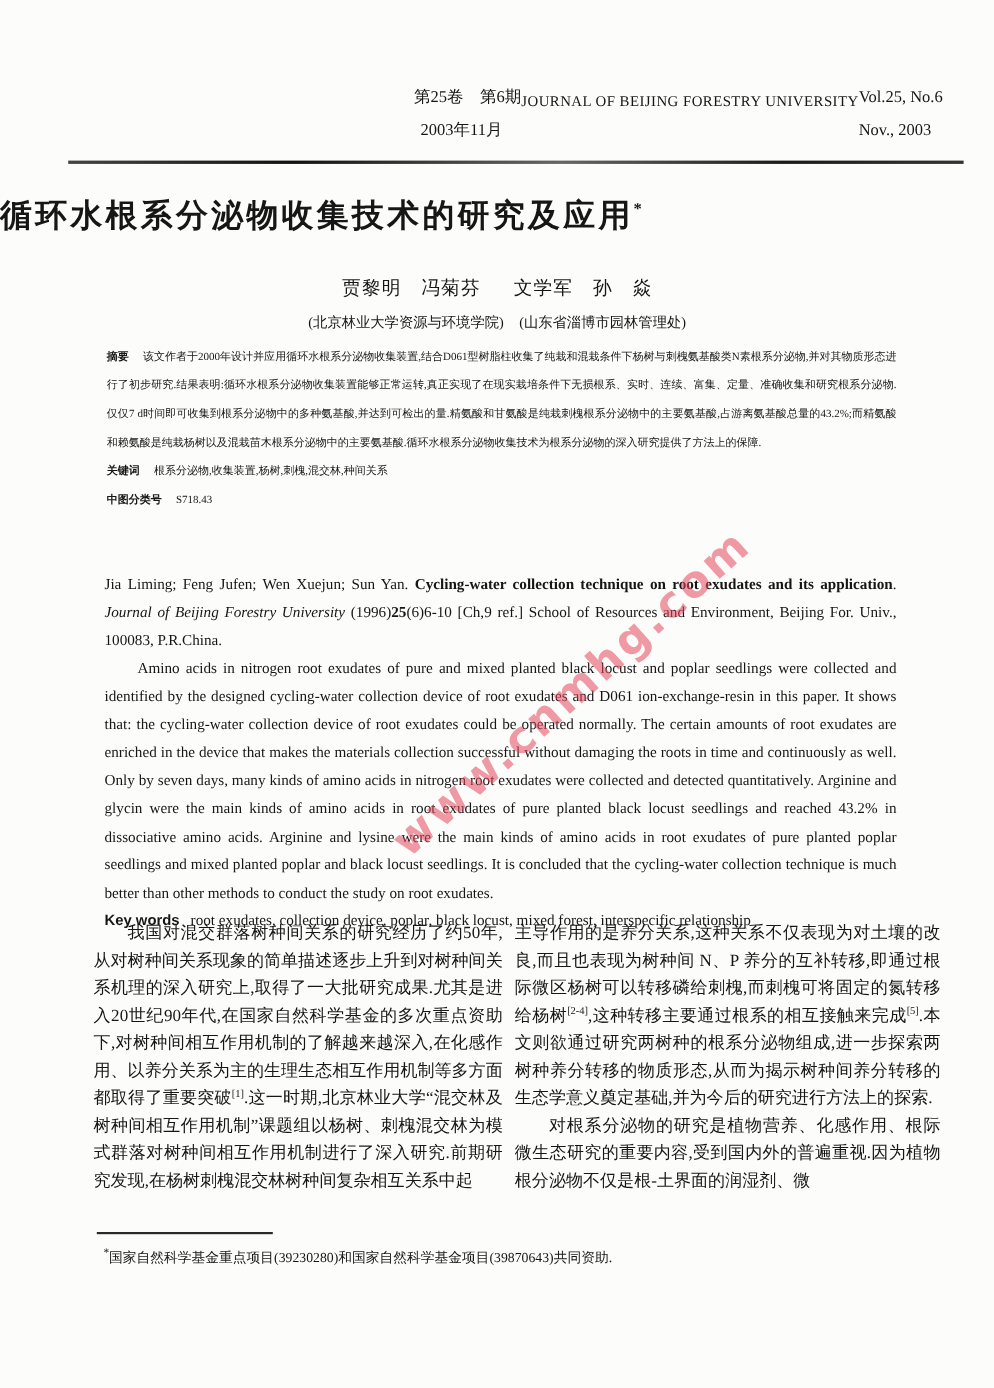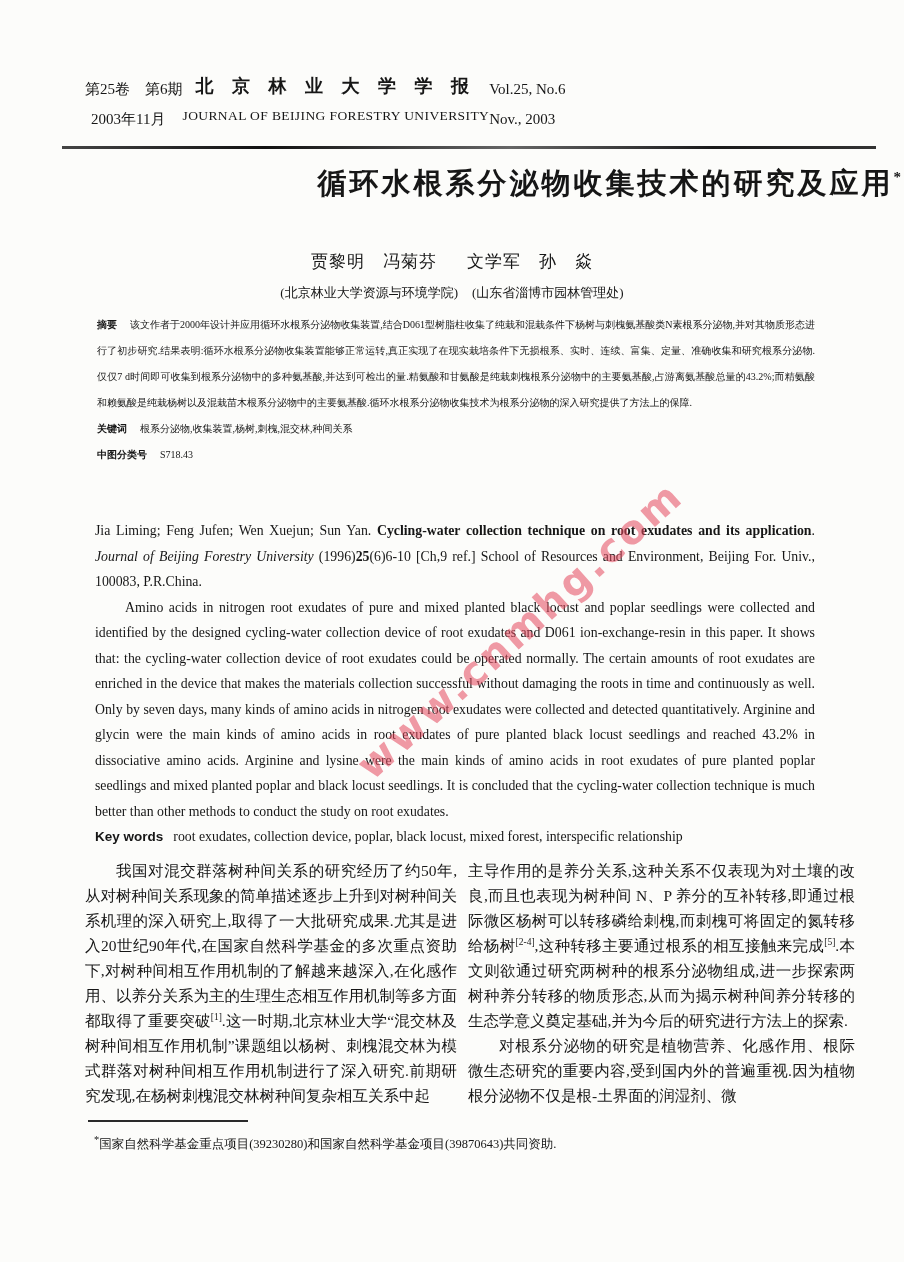--- a/index.html
+++ b/index.html
@@ -10,38 +10,38 @@
     margin:0 auto;
     background:#fcfcfa;
     overflow:hidden;
     color:#161616;
     font-family:"Liberation Serif","DejaVu Serif",serif;
   }
 
   
   .jheader {
     position:absolute; top:74px; left:85px; width:772px;
-    display:flex; justify-content:flex-start; align-items:flex-start;
+    display:flex; justify-content:flex-end; align-items:flex-start;
   }
   .jheader .issue { font-size:15px; line-height:30px; }
   .jheader .issue .l2 { padding-left:6px; }
   .jheader .center { text-align:center; }
   .journal-cn { font-size:18px; font-weight:bold; letter-spacing:7px; }
   .journal-en { font-size:13.5px; margin-top:10px; letter-spacing:0.4px; }
   .jheader .vol { font-size:15px; line-height:30px; text-align:left; }
 
   .header-rule {
     position:absolute; top:146px; left:62px; width:814px; height:3px;
     background:linear-gradient(90deg,#444 0%,#111 25%,#666 55%,#1a1a1a 80%,#333 100%);
   }
 
   
   .article-title {
-    position:absolute; top:164px; left:0; width:100%;
-    text-align:right; font-size:29px; font-weight:bold; letter-spacing:3px;
+    position:absolute; top:176px; left:0; width:100%;
+    text-align:left; font-size:29px; font-weight:bold; letter-spacing:3px;
   }
   .article-title sup { font-size:15px; font-weight:bold; }
   .authors-row {
     position:absolute; top:250px; left:0; width:100%;
     text-align:center; font-size:17px; letter-spacing:1px;
   }
   .authors-row .g1 { margin-right:30px; }
   .affil-row {
     position:absolute; top:284px; left:0; width:100%;
     text-align:center; font-size:13px;
@@ -62,21 +62,21 @@
     font-size:13.8px; line-height:25.5px; text-align:justify;
   }
   .en-block p { margin:0; }
   .en-abstract { text-indent:30px; }
   .kw-en .blabel { font-family:"Liberation Sans","DejaVu Sans",sans-serif; font-size:13.5px; margin-right:10px; }
   .it { font-style:italic; }
   .bd { font-weight:bold; }
 
   
   .body-cols {
-    position:absolute; top:858px; left:85px; width:770px;
+    position:absolute; top:836px; left:85px; width:770px;
     display:flex; gap:11px;
     font-size:15.5px; line-height:25px; text-align:justify;justify-content:space-between;
   }
   .col-left  { width:372px; }
   .col-right { width:387px; }
   .body-cols p { margin:0; }
   .indent { text-indent:31px; }
   .refsup { font-size:9.5px; vertical-align:super; line-height:0; }
 
   
@@ -107,21 +107,20 @@
 <body>
 
 <div class="page">
 
   <div class="jheader">
     <div class="issue">
       <div>第25卷　第6期</div>
       <div class="l2">2003年11月</div>
     </div>
     <div class="center">
-      <div class="journal-cn">北 京 林 业 大 学 学 报</div>
       <div class="journal-en">JOURNAL OF BEIJING FORESTRY UNIVERSITY</div>
     </div>
     <div class="vol">
       <div>Vol.25, No.6</div>
       <div>Nov., 2003</div>
     </div>
   </div>
 
   <div class="header-rule"></div>
 

